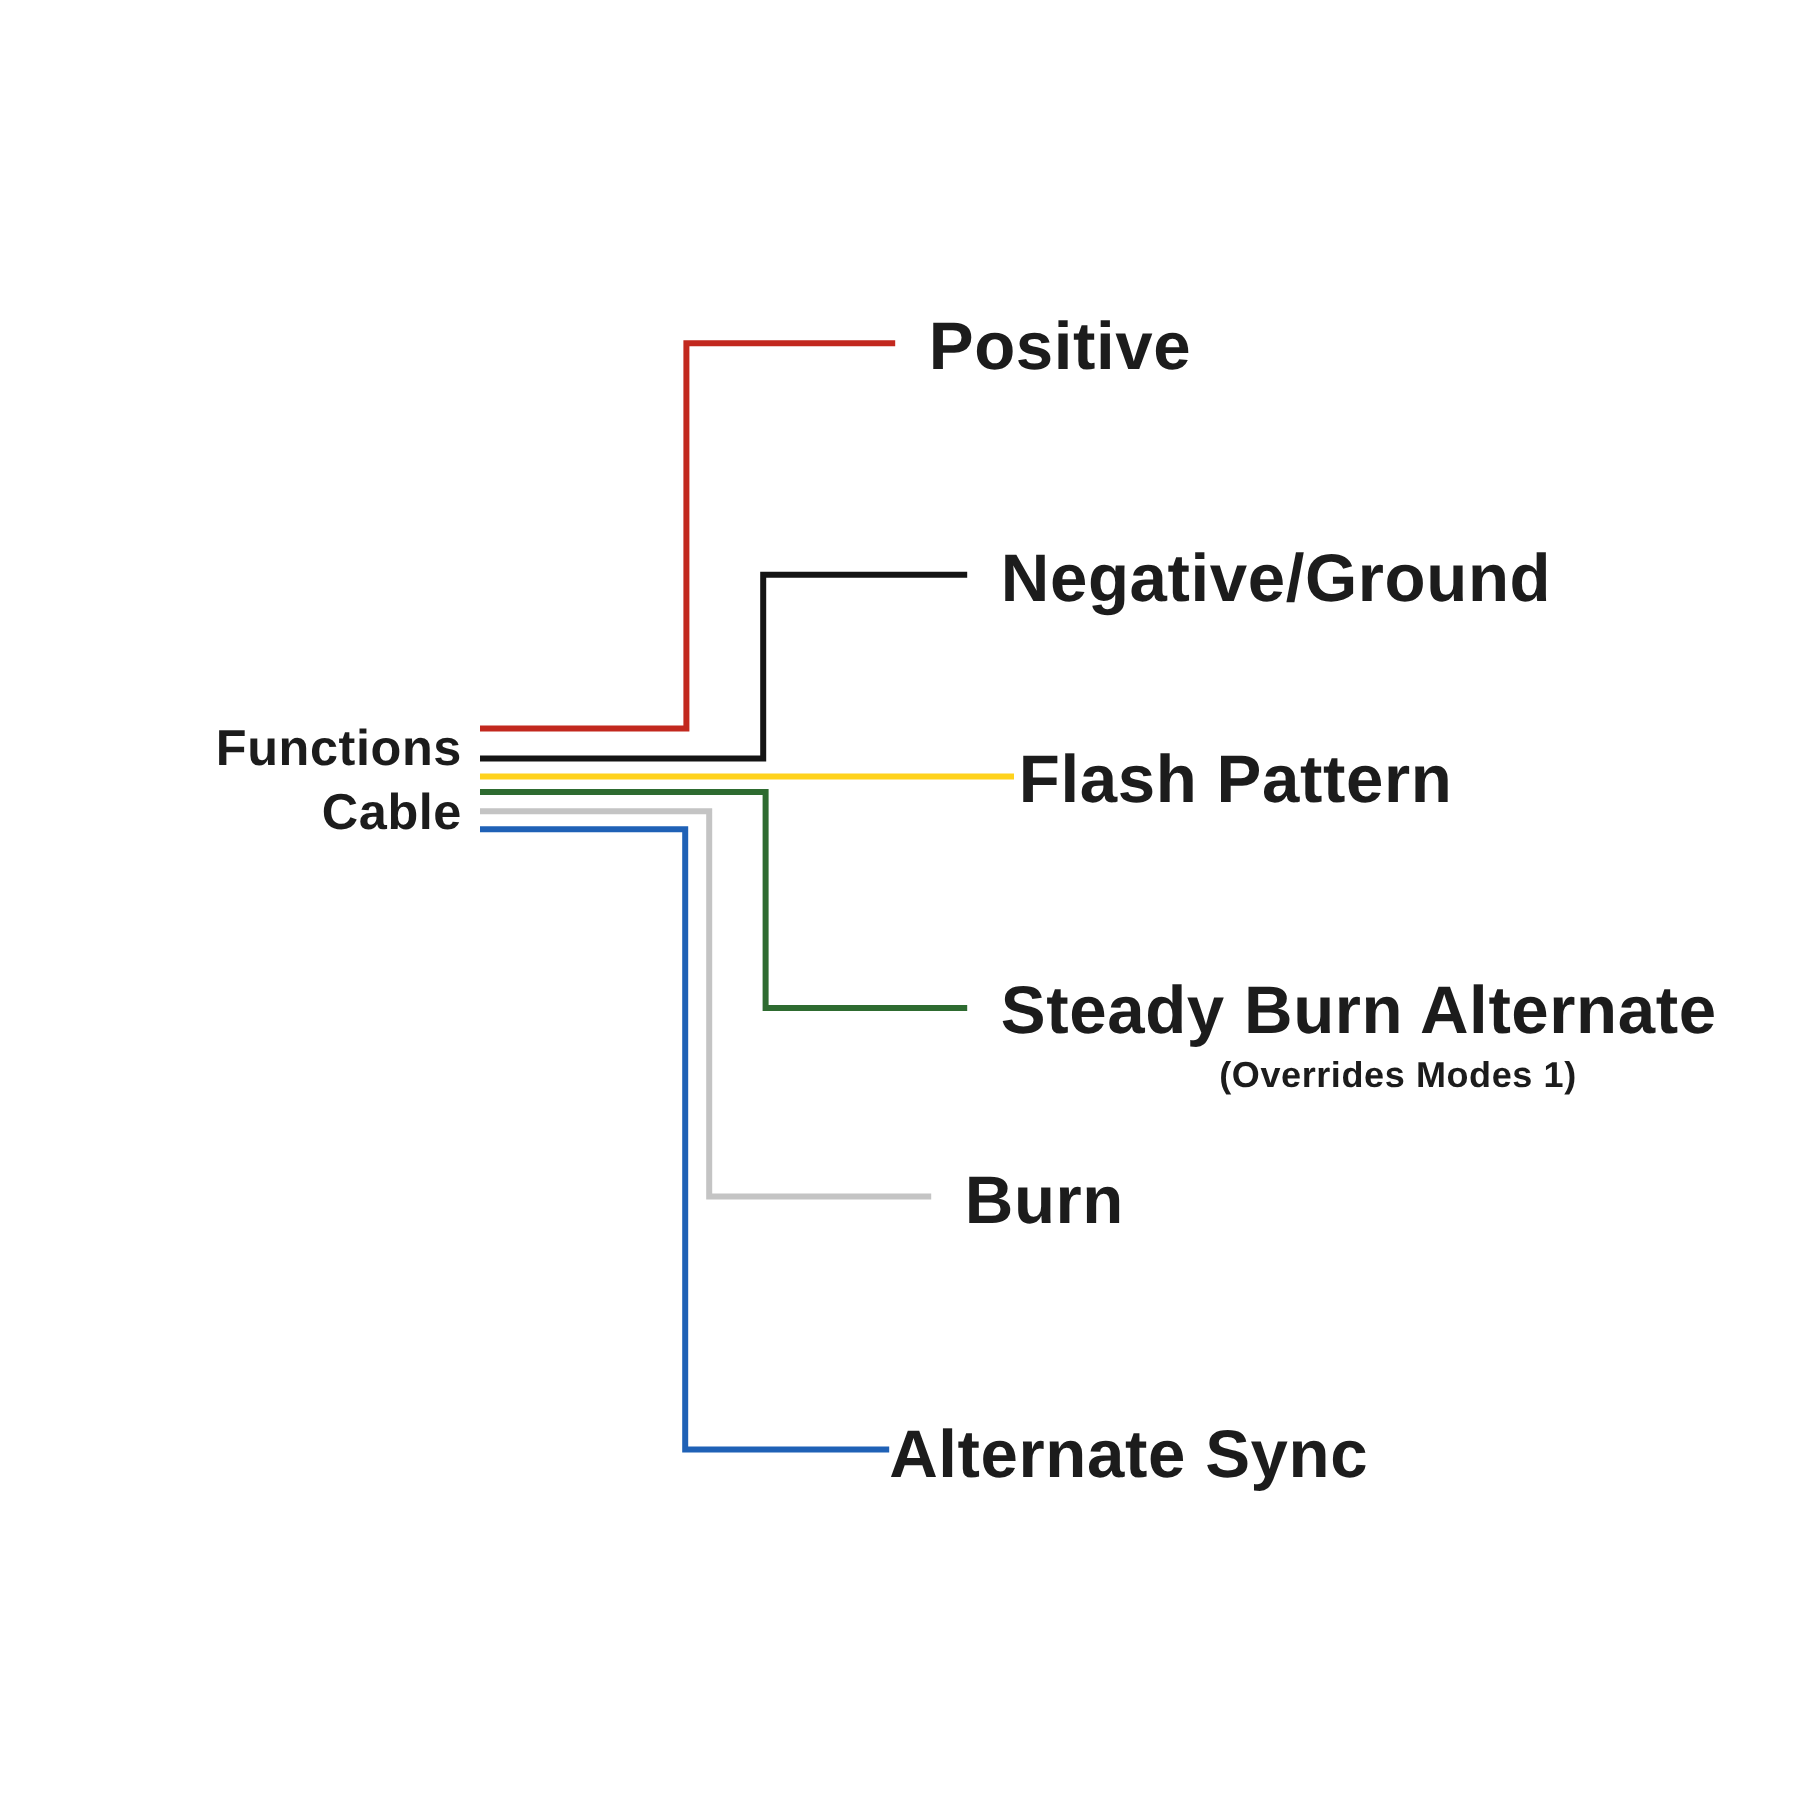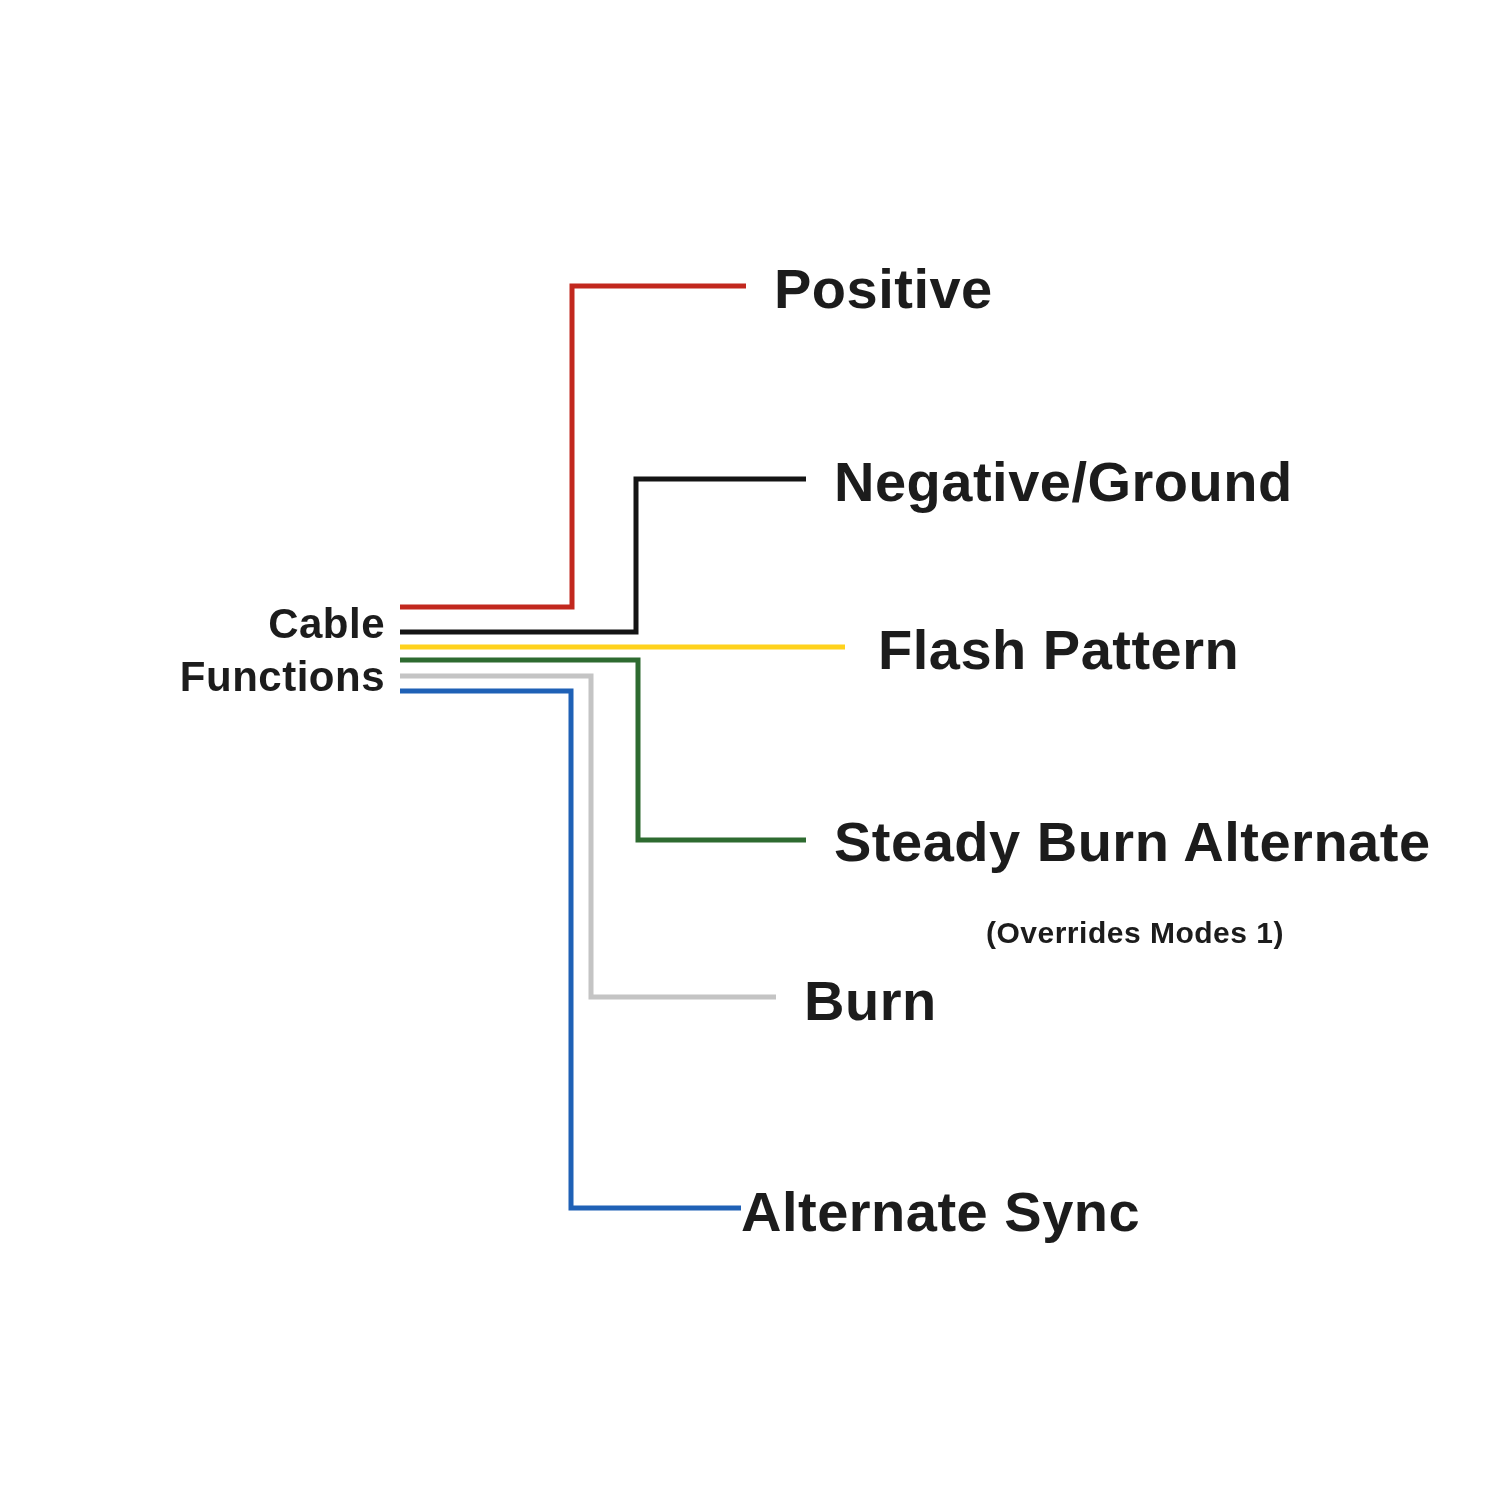--- a/index.html
+++ b/index.html
@@ -62,27 +62,27 @@
   <svg class="wires-svg" id="wires-svg" viewBox="0 0 1500 1500" xmlns="http://www.w3.org/2000/svg">
       <path d="M400 607 L572 607 L572 286 L746 286" fill="none" stroke="#c2281e" stroke-width="5" stroke-linejoin="miter" stroke-linecap="butt"></path>
       <path d="M400 632 L636 632 L636 479 L806 479" fill="none" stroke="#141414" stroke-width="5" stroke-linejoin="miter" stroke-linecap="butt"></path>
       <path d="M400 647 L845 647" fill="none" stroke="#ffd21c" stroke-width="5" stroke-linejoin="miter" stroke-linecap="butt"></path>
       <path d="M400 660 L638 660 L638 840 L806 840" fill="none" stroke="#2e6b30" stroke-width="5" stroke-linejoin="miter" stroke-linecap="butt"></path>
       <path d="M400 676 L591 676 L591 997 L776 997" fill="none" stroke="#c4c4c4" stroke-width="5" stroke-linejoin="miter" stroke-linecap="butt"></path>
       <path d="M400 691 L571 691 L571 1208 L741 1208" fill="none" stroke="#1f61b6" stroke-width="5" stroke-linejoin="miter" stroke-linecap="butt"></path>
     </svg>
 
   <div class="left-label">
+    <div>Functions</div>
     <div>Cable</div>
-    <div>Functions</div>
   </div>
 
   <div id="labels-layer">
       <div class="wire-label" style="left: 774px; top: 288px;">Positive</div>
       <div class="wire-label" style="left: 834px; top: 481px;">Negative/Ground</div>
-      <div class="wire-label" style="left: 878px; top: 649px;">Flash Pattern</div>
+      <div class="wire-label" style="left: 849px; top: 649px;">Flash Pattern</div>
       <div class="wire-label" style="left: 834px; top: 841px;">Steady Burn Alternate</div>
-      <div class="wire-sublabel" style="left: 986px; top: 897px; margin-top: 36px;">(Overrides Modes 1)</div>
+      <div class="wire-sublabel" style="left: 1016px; top: 897px;">(Overrides Modes 1)</div>
       <div class="wire-label" style="left: 804px; top: 1000px;">Burn</div>
       <div class="wire-label" style="left: 741px; top: 1211px;">Alternate Sync</div>
     </div>
 
 </div>
 
 </body></html>

